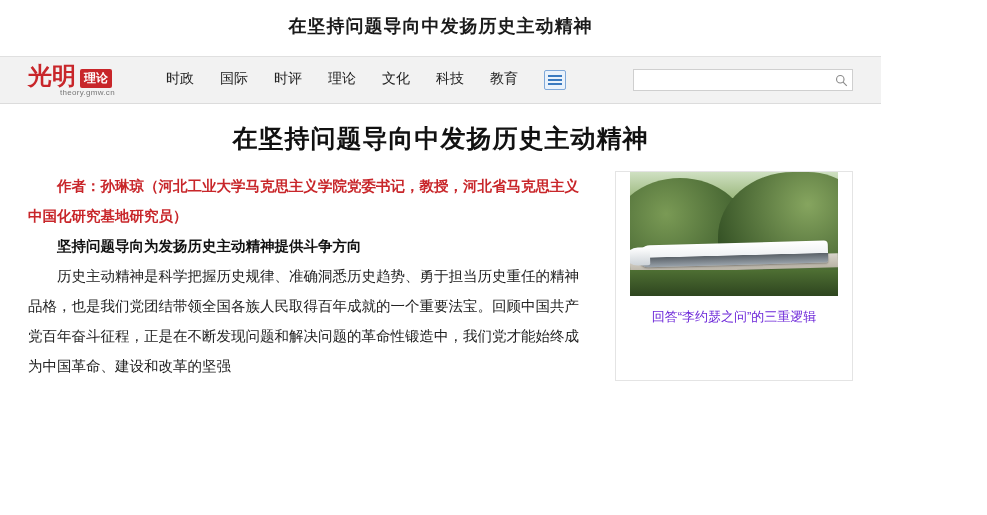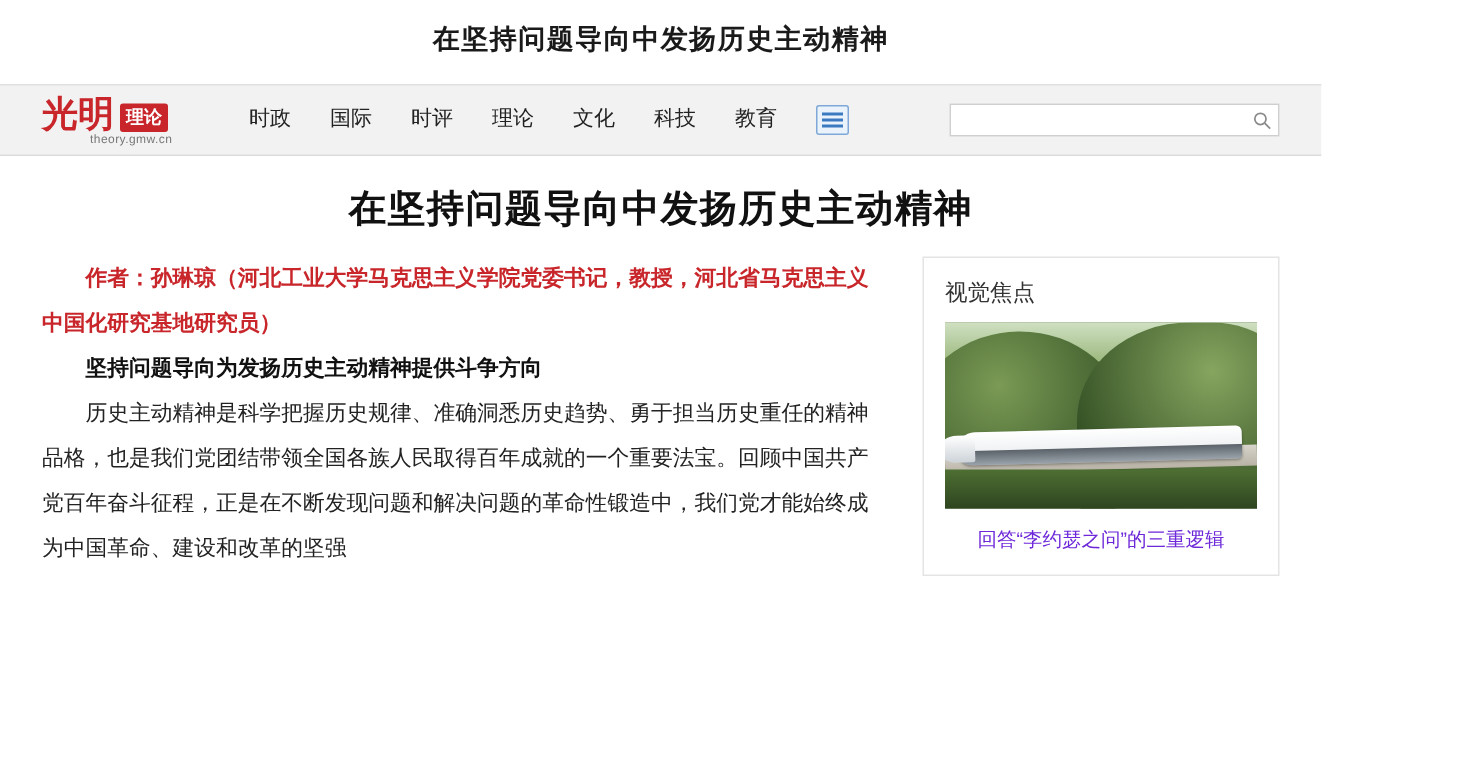--- a/index.html
+++ b/index.html
@@ -320,21 +320,20 @@
 
     <div class="content-row">
 
       <div class="article-body">
         <p class="para author-line">作者：孙琳琼（河北工业大学马克思主义学院党委书记，教授，河北省马克思主义中国化研究基地研究员）</p>
         <p class="para subhead">坚持问题导向为发扬历史主动精神提供斗争方向</p>
         <p class="para">历史主动精神是科学把握历史规律、准确洞悉历史趋势、勇于担当历史重任的精神品格，也是我们党团结带领全国各族人民取得百年成就的一个重要法宝。回顾中国共产党百年奋斗征程，正是在不断发现问题和解决问题的革命性锻造中，我们党才能始终成为中国革命、建设和改革的坚强</p>
       </div>
 
       <div class="sidebar">
-        <div class="sidebar-title">视觉焦点</div>
         <div class="photo">
           <div class="sky"></div>
           <div class="hill-l"></div>
           <div class="hill-r"></div>
           <div class="track"></div>
           <div class="train">
               <div class="nose"></div>
             </div>
           <div class="ground"></div>
         </div>

